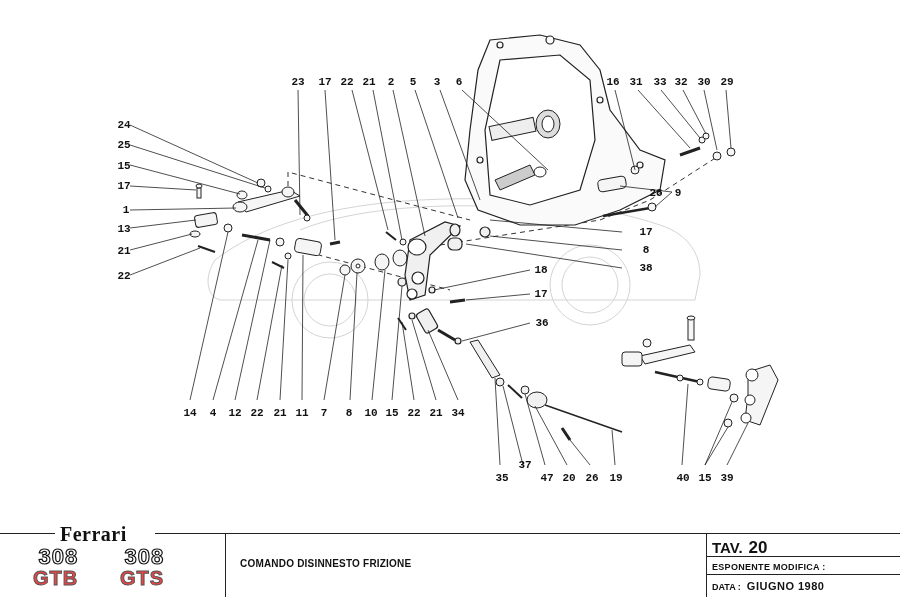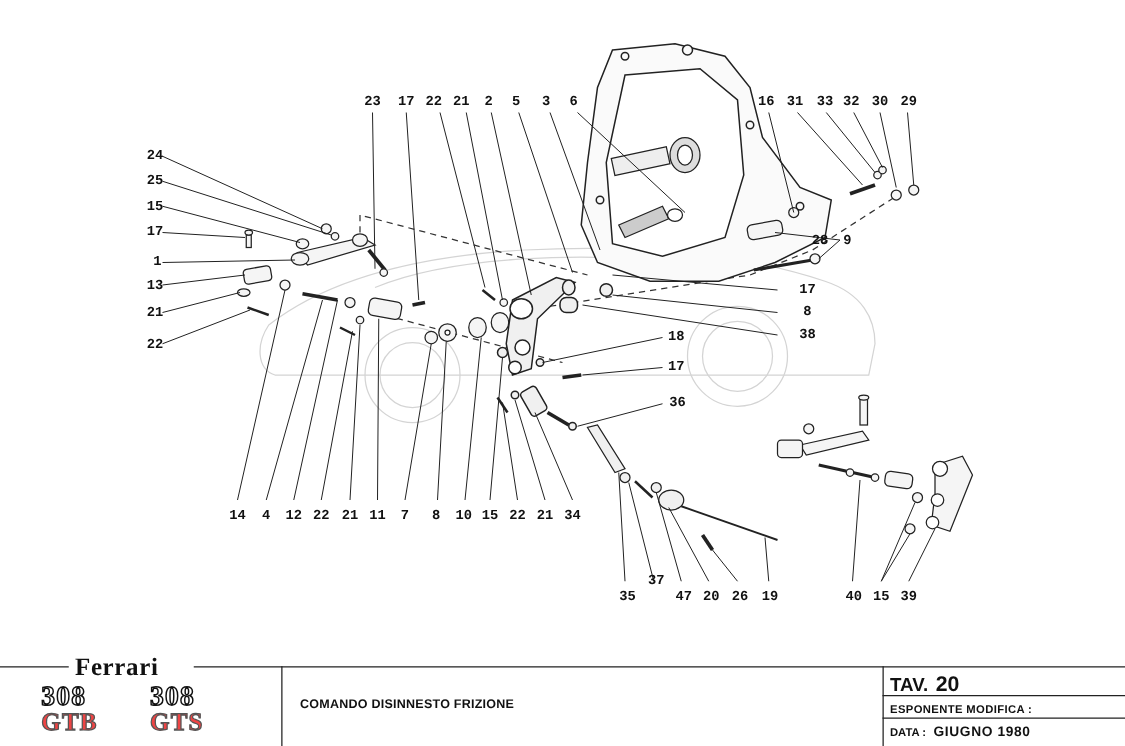--- a/index.html
+++ b/index.html
@@ -3,21 +3,21 @@
 <meta charset="utf-8">
 <style>
   html, body { margin:0; padding:0; background:#ffffff; }
   body { width:900px; height:597px; position:relative; overflow:hidden; font-family:"Liberation Sans", sans-serif; color:#111; }
   #diagram { position:absolute; left:0; top:0; width:900px; height:520px; }
   .callout { position:absolute; font-family:Liberation Mono, monospace; font-weight:bold; font-size:11px; color:#111; transform:translate(-50%,-50%); white-space:nowrap; }
   #titleblock { position:absolute; left:0; top:520px; width:900px; height:77px; }
   .hline { position:absolute; height:1px; background:#222; }
   .vline { position:absolute; width:1px; background:#222; }
   .brand { position:absolute; left:60px; top:523px; font-family:"Liberation Serif", serif; font-weight:bold; font-size:20px; letter-spacing:0.5px; color:#111; }
-  .model { position:absolute; font-family:Liberation Serif, serif; font-weight:bold; text-align:left; color:#fff; -webkit-text-stroke:1.2px #111; letter-spacing:1px; }
+  .model { position:absolute; font-family:Liberation Sans, sans-serif; font-weight:bold; text-align:right; color:#fff; -webkit-text-stroke:1.2px #111; letter-spacing:1px; }
   .model .num { font-size:22px; line-height:22px; display:block; }
   .model .ver { font-size:20px; line-height:20px; display:block; color:#ef4444; -webkit-text-stroke:1px #555; }
   .desc { position:absolute; left:240px; top:558px; font-size:10px; font-weight:bold; letter-spacing:0.2px; }
   .tav { position:absolute; left:712px; top:538px; font-weight:bold; font-size:15px; }
   .tav .n { font-size:17px; margin-left:6px; }
   .esp { position:absolute; left:712px; top:562px; font-size:9px; font-weight:bold; letter-spacing:0.3px; }
   .data { position:absolute; left:712px; top:580px; font-size:9px; font-weight:bold; }
   .data .v { font-size:11px; margin-left:6px; letter-spacing:0.5px; }
 </style>
 </head>

